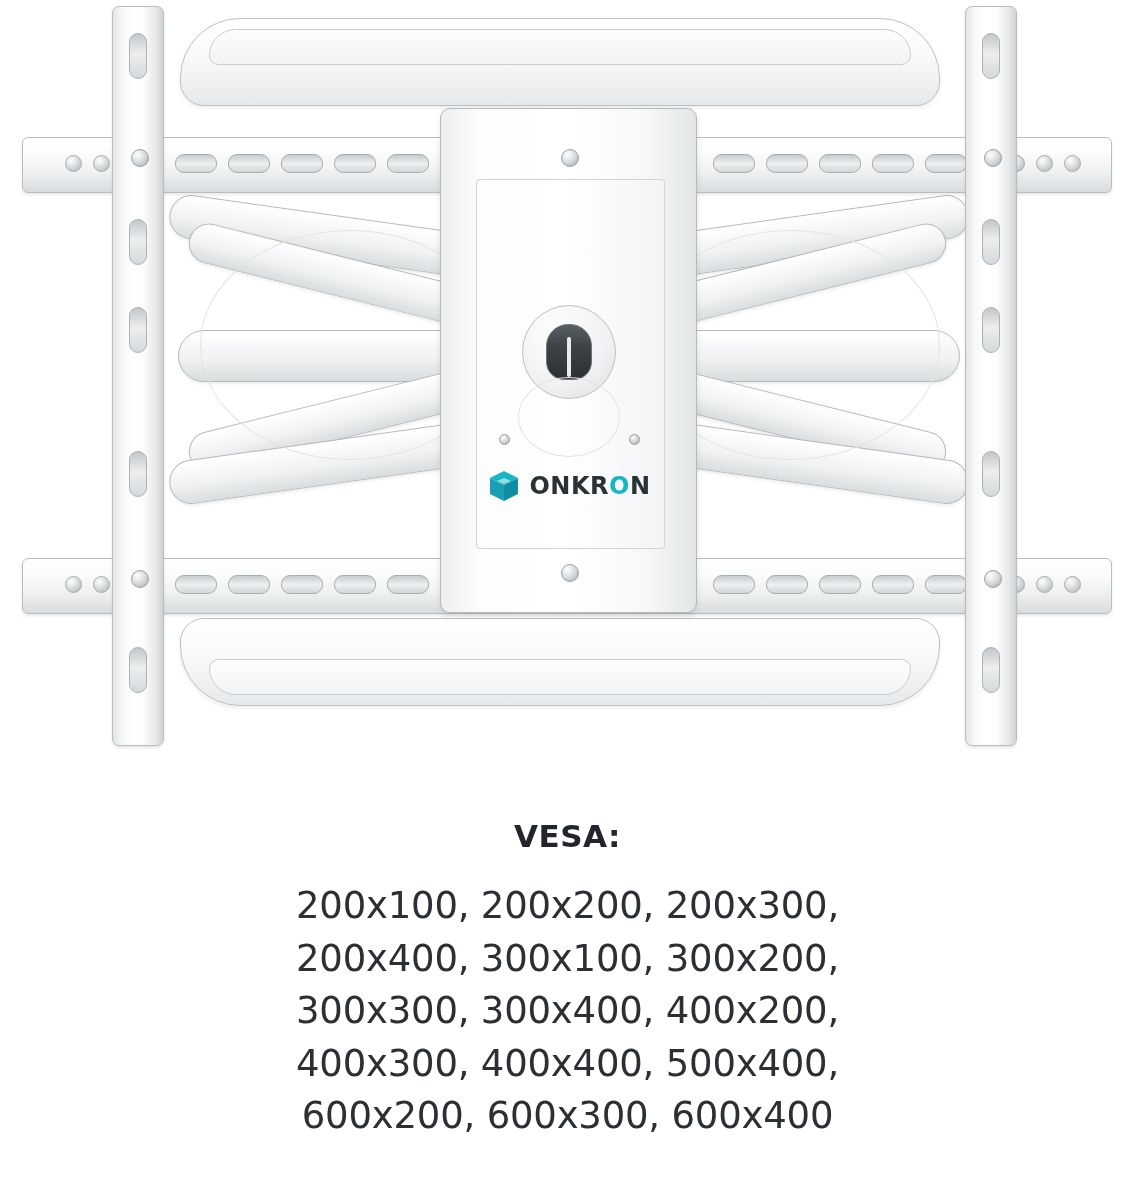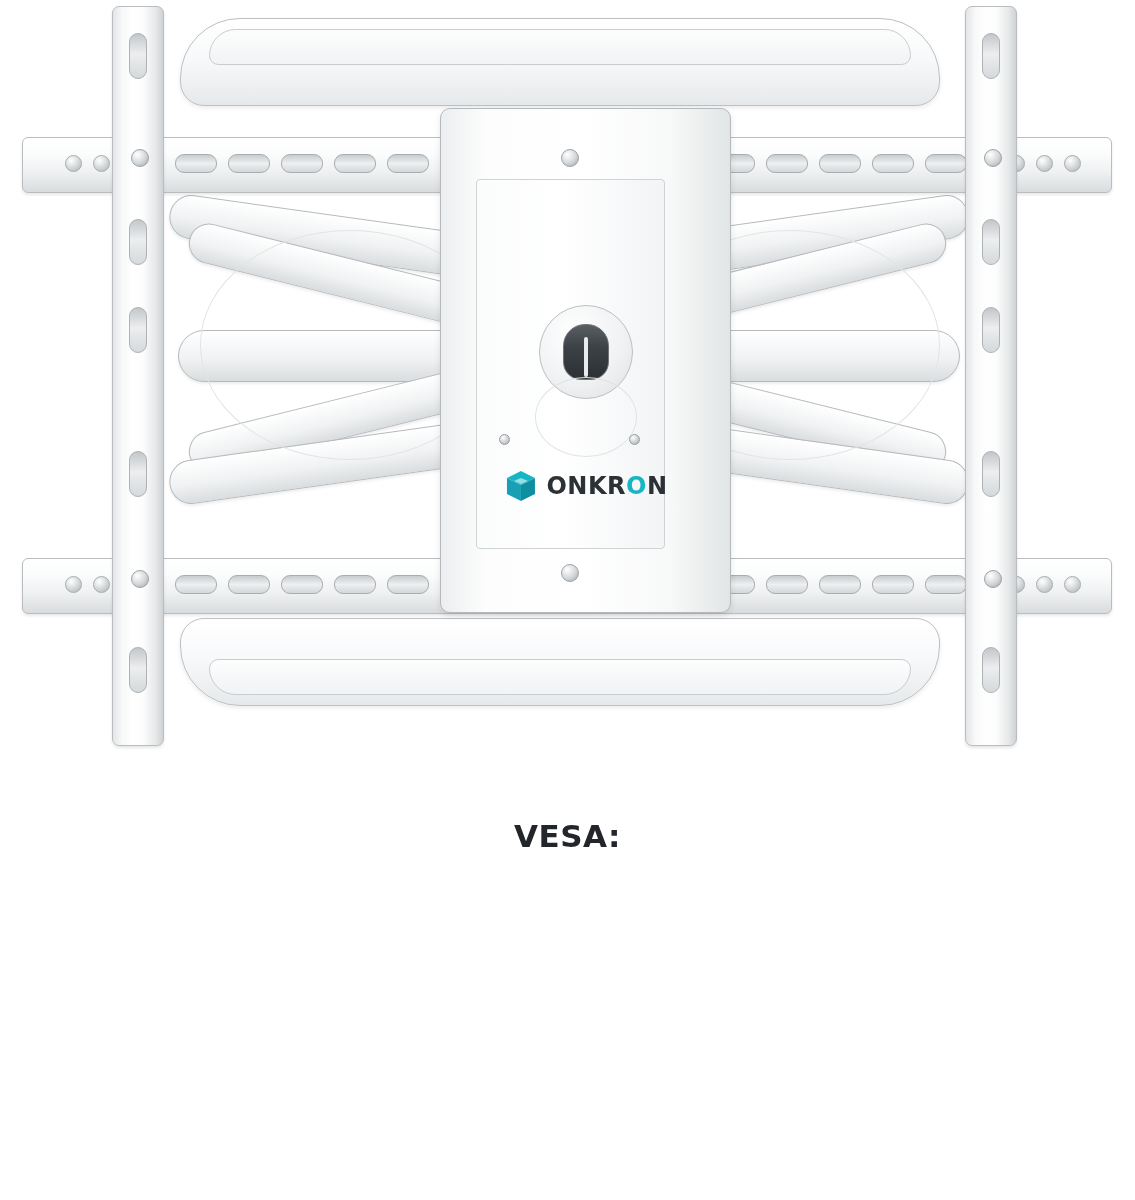--- a/index.html
+++ b/index.html
@@ -134,21 +134,21 @@
     border: 1.4px solid #c9cdd0;
     background: linear-gradient(to bottom, #fdfdfd, #f1f3f4);
   }
   .pad.top .pad-inner { top: 10px; border-radius: 40px 40px 14px 14px; }
   .pad.bottom .pad-inner { bottom: 10px; border-radius: 14px 14px 40px 40px; }
 
   
   .center-plate {
     left: 440px;
     top: 108px;
-    width: 291px;
+    width: 257px;
     height: 505px;
     border-radius: 10px;
     background: linear-gradient(to right,
         #eceeef 0%, #fdfdfd 16%, #ffffff 50%, #f7f8f8 80%, #e2e5e6 100%);
     border: 1.7px solid #b5b9bc;
     box-shadow: 0 3px 6px rgba(0,0,0,0.10);
   }
   .center-inner {
     position: absolute;
     left: 35px;
@@ -389,13 +389,20 @@
       <div class="logo-text">
         <span>ONKR</span><span class="teal">O</span><span>N</span>
       </div>
     </div>
   </div>
 
 </div>
 
 <div class="vesa-block">
   <div class="vesa-title">VESA:</div>
+  <div class="vesa-lines">
+    <div class="vesa-line">200x100, 200x200, 200x300,</div>
+    <div class="vesa-line">200x400, 300x100, 300x200,</div>
+    <div class="vesa-line">300x300, 300x400, 400x200,</div>
+    <div class="vesa-line">400x300, 400x400, 500x400,</div>
+    <div class="vesa-line">600x200, 600x300, 600x400</div>
+  </div>
 </div>
 
 </body></html>

